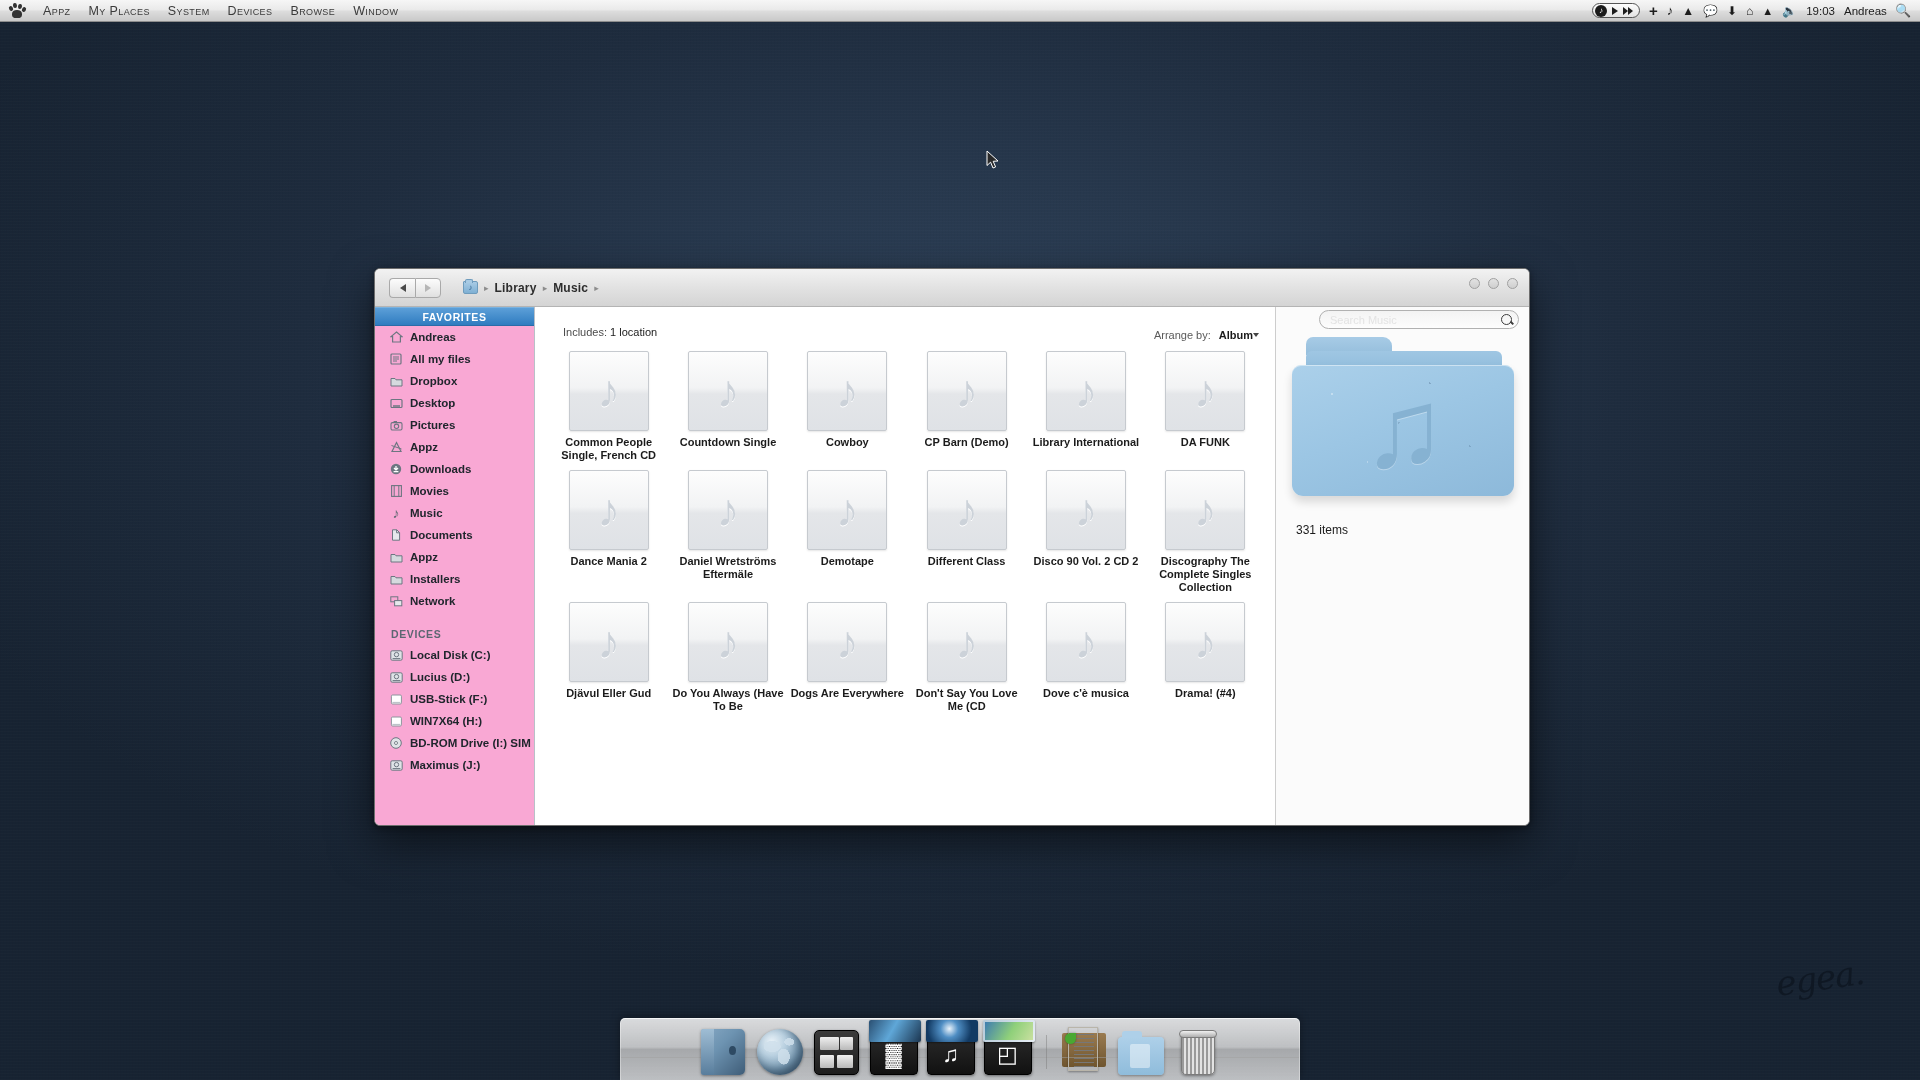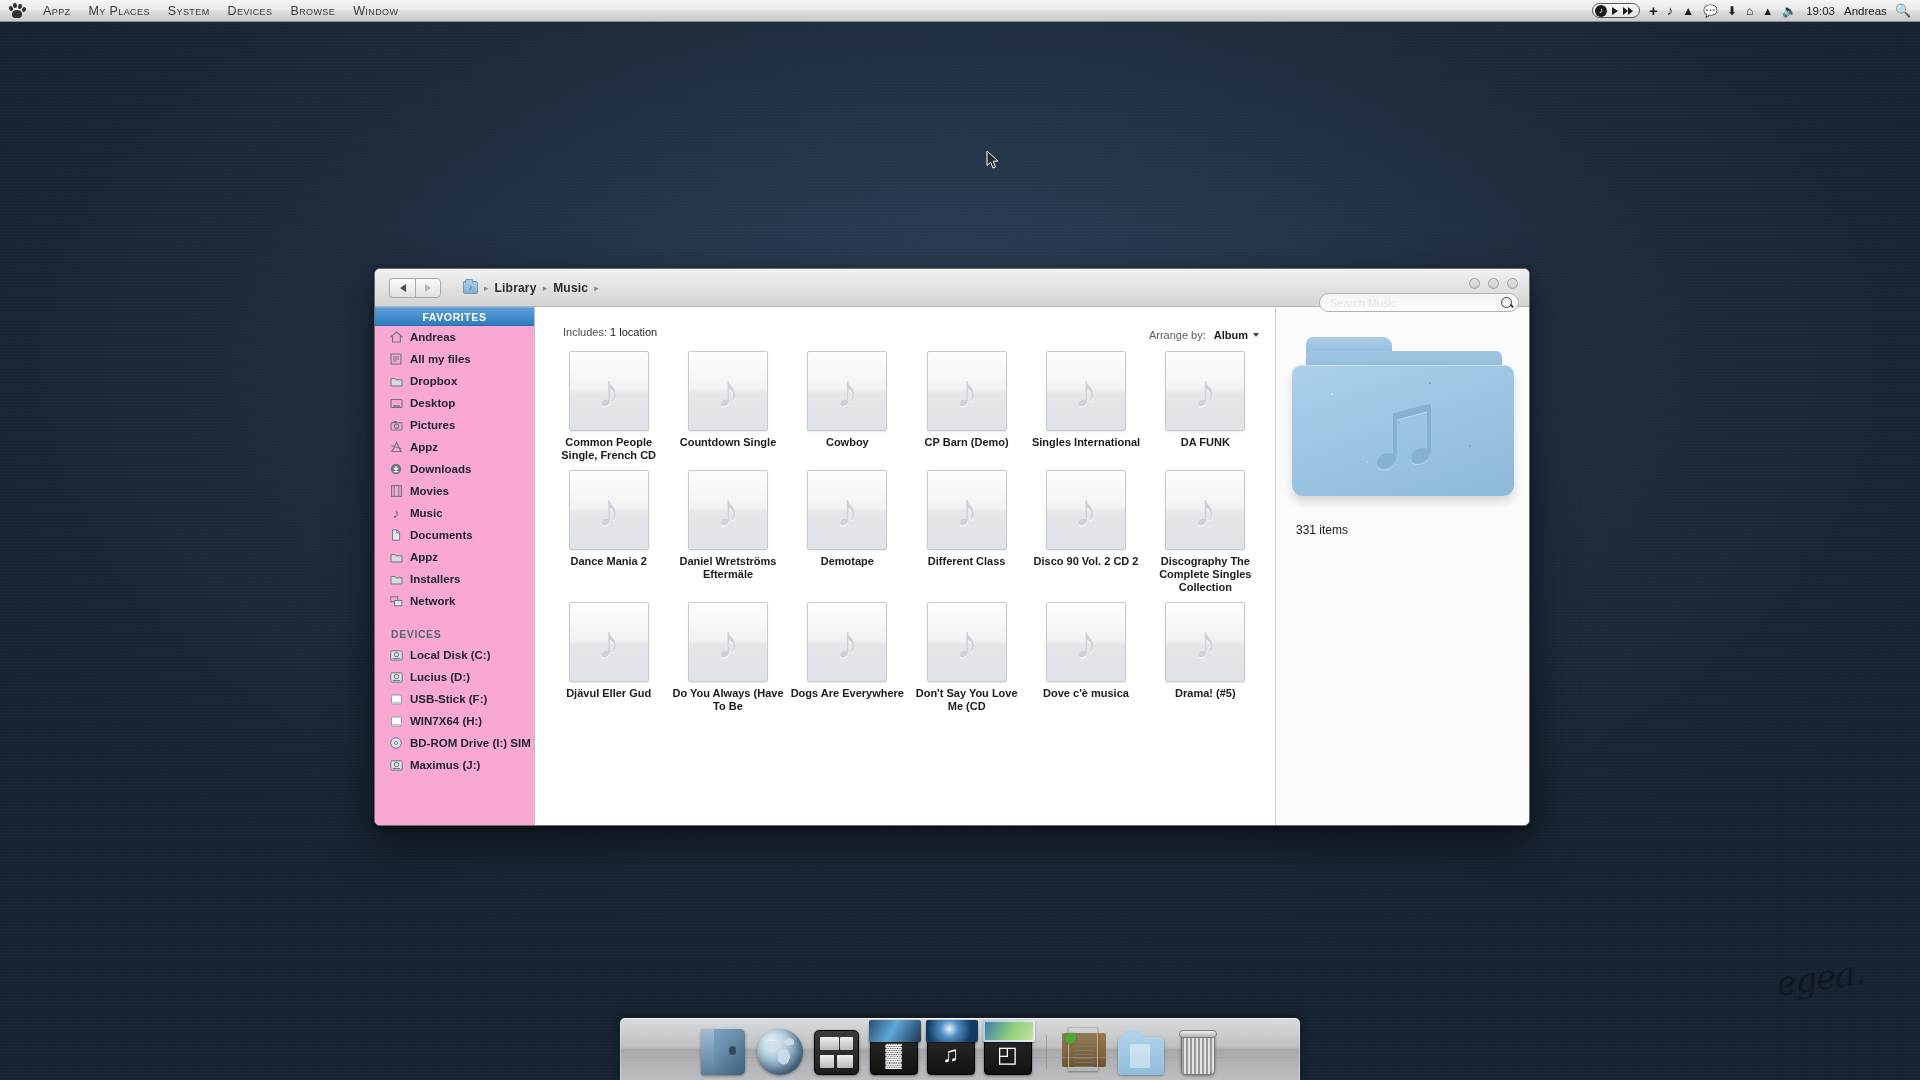--- a/index.html
+++ b/index.html
@@ -94,21 +94,21 @@
   .mini-folder:before{ content:""; position:absolute; top:-3px; left:1px; width:6px;height:3px; background:#a9cbe4; border:1px solid #6f9cbd; border-bottom:none; border-radius:2px 2px 0 0; }
   .mini-folder span{ font-size:8px; color:#31608a; line-height:1; }
 
   .winctl{ position:absolute; right:11px; top:9px; display:flex; gap:8px; }
   .wc{
     width:11px;height:11px;border-radius:50%;
     background:linear-gradient(to bottom,#e2e2e2,#cfcfcf);
     border:1px solid #a0a0a0;
   }
   .searchbox{
-    position:absolute; right:10px; top:24px; width:200px; height:19px;
+    position:absolute; right:10px; top:41px; width:200px; height:19px;
     background:linear-gradient(to bottom,#f3f3f3,#fdfdfd);
     border:1px solid #b1b1b1; border-radius:10px;
     display:flex; align-items:center; padding:0 6px 0 10px;
   }
   .searchbox input{
     border:none; outline:none; background:transparent; flex:1;
     font-family:"Liberation Sans", sans-serif; font-size:11px; color:#555;
   }
   .searchbox input::placeholder{ color:#e3e3e3; }
   .mag{ width:11px;height:11px;border:1.6px solid #3c3c3c; border-radius:50%; position:relative; flex:none; }
@@ -143,21 +143,21 @@
   
   .content{ flex:1; background:#fff; position:relative; overflow:hidden; }
   .lib-head{ padding:16px 20px 0 16px; position:relative; }
   .lib-title{ font-size:19px; color:#1b1b1b; font-weight:normal; letter-spacing:.1px; }
   .lib-sub{ margin-top:3px; font-size:11px; color:#4b4b4b;margin-left:12px; }
   .lib-sub b{ color:#1b1b1b; font-weight:normal; }
   .arrange{
     position:absolute; right:16px; top:22px; display:flex; align-items:center; gap:8px;
     font-size:11px; color:#5a5a5a;
   }
-  .arr-val{ color:#1b1b1b; font-weight:bold; display:flex; align-items:center; gap:5px; cursor:default; }
+  .arr-val{ color:#1b1b1b; font-weight:bold; display:flex; align-items:center; cursor:default; }
   .caret{ width:0;height:0;border-top:4px solid #444;border-left:3.5px solid transparent;border-right:3.5px solid transparent; }
 
   .grid{
     margin-top:13px; padding:0 10px 0 14px;
     display:grid; grid-template-columns:repeat(6, 1fr); row-gap:8px;
   }
   .cell{ display:flex; flex-direction:column; align-items:center; cursor:default; }
   .thumb{
     width:80px; height:80px; border-radius:2px;
     background:linear-gradient(to bottom,#fdfdfd 0%,#f2f3f4 46%,#e4e6e9 54%,#dfe2e6 100%);
@@ -581,21 +581,21 @@
           <div class="cell">
             <div class="thumb">
               <span class="note-glyph">♪</span>
             </div>
             <div class="cell-label">CP Barn (Demo)</div>
           </div>
           <div class="cell">
             <div class="thumb">
               <span class="note-glyph">♪</span>
             </div>
-            <div class="cell-label">Singles International</div>
+            <div class="cell-label">Library International</div>
           </div>
           <div class="cell">
             <div class="thumb">
               <span class="note-glyph">♪</span>
             </div>
             <div class="cell-label">DA FUNK</div>
           </div>
           <div class="cell">
             <div class="thumb">
               <span class="note-glyph">♪</span>
@@ -659,21 +659,21 @@
           <div class="cell">
             <div class="thumb">
               <span class="note-glyph">♪</span>
             </div>
             <div class="cell-label">Dove c'è musica</div>
           </div>
           <div class="cell">
             <div class="thumb">
               <span class="note-glyph">♪</span>
             </div>
-            <div class="cell-label">Drama! (#5)</div>
+            <div class="cell-label">Drama! (#4)</div>
           </div>
         </div>
     </div>
 
     <div class="preview">
       <div class="big-folder">
         <div class="bf-tab"></div>
         <div class="bf-back"></div>
         <div class="bf-body">
           <div class="bf-note">♫</div>

